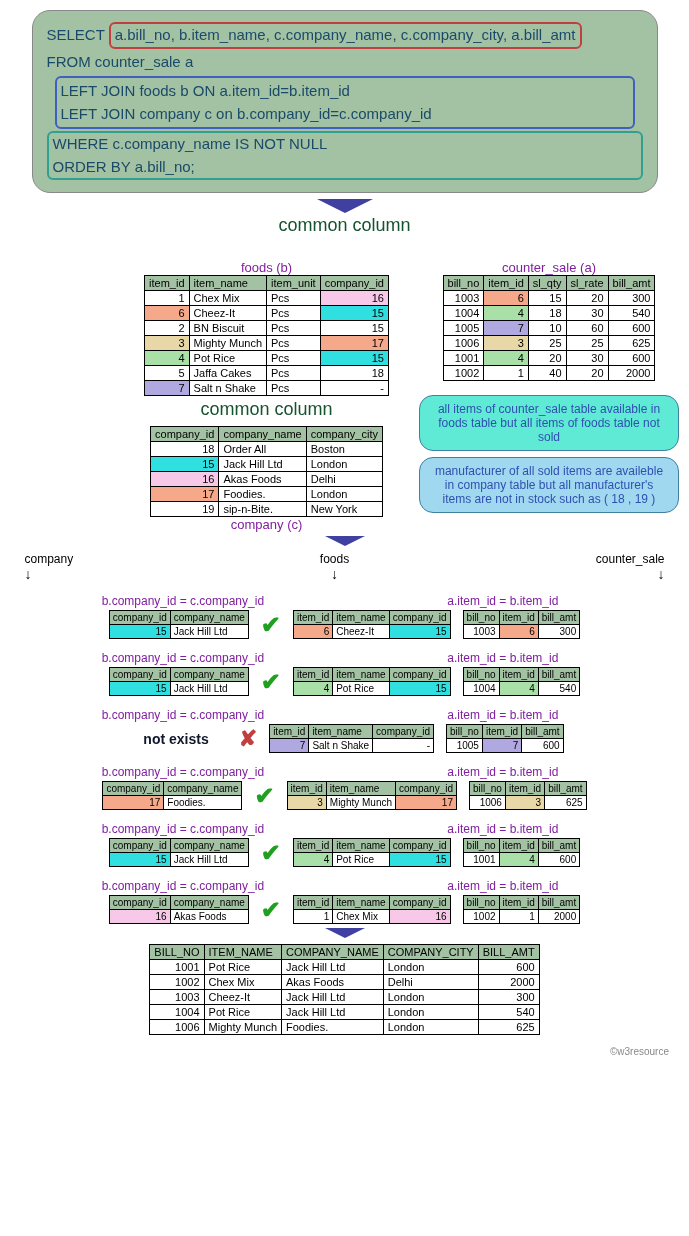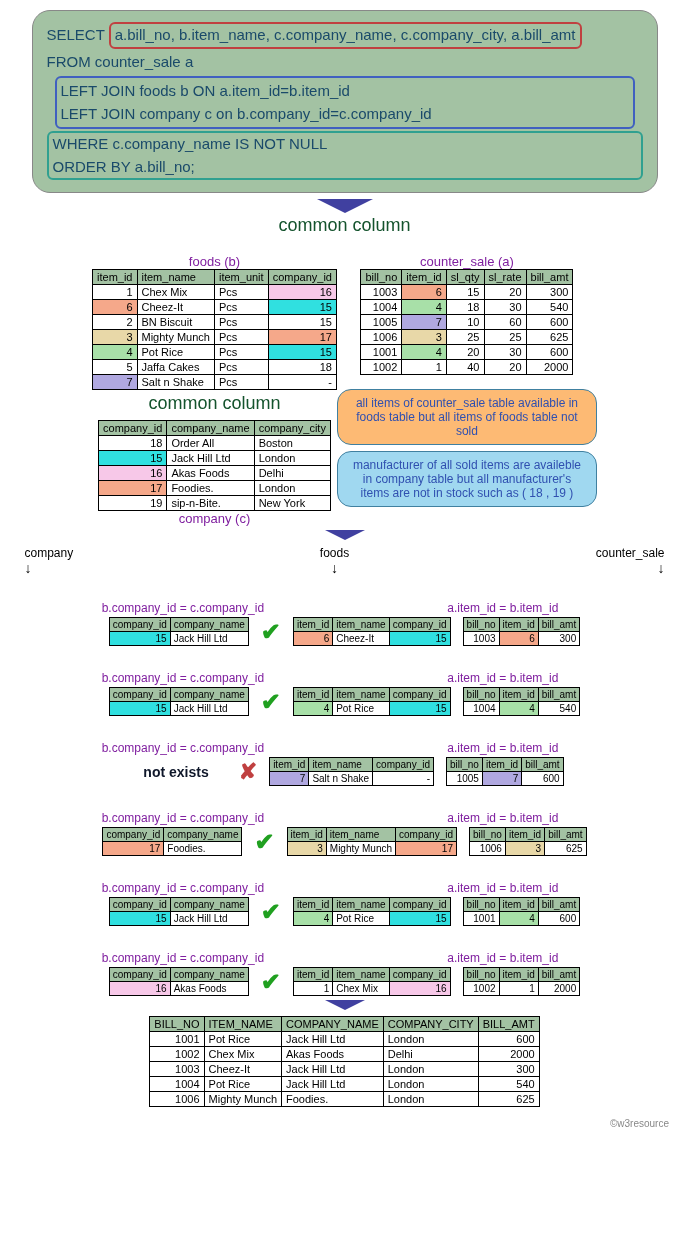--- a/index.html
+++ b/index.html
@@ -16,27 +16,27 @@
 table{border-collapse:collapse;font-size:11px}
 th,td{border:1px solid #000;padding:1px 4px;text-align:left;background:#fff}
 th{background:#a3c2a3;font-weight:normal}
 td.num{text-align:right}
 .c-pink{background:#f7c8e8!important}
 .c-salmon{background:#f5a88a!important}
 .c-tan{background:#e8d8a8!important}
 .c-green{background:#a8e0a8!important}
 .c-cyan{background:#30e0e0!important}
 .c-lav{background:#b0a8e0!important}
-.note-green{background:#fdba74;border:1px solid #4080a0;border-radius:14px;padding:6px 12px;font-size:12px;color:#3050b0;text-align:center;width:260px}
+.note-green{background:#5eead4;border:1px solid #4080a0;border-radius:14px;padding:6px 12px;font-size:12px;color:#3050b0;text-align:center;width:260px}
 .note-blue{background:#a0d8f0;border:1px solid #4080a0;border-radius:14px;padding:6px 12px;font-size:12px;color:#3050b0;text-align:center;width:260px;margin-top:6px}
-.row-top{display:flex;align-items:flex-start;justify-content:center;margin-top:18px}
+.row-top{display:flex;gap:30px;align-items:flex-start;justify-content:flex-end;margin-top:24px}
 .col{display:flex;flex-direction:column;align-items:center}
 .arrow-tiny{font-size:14px;font-weight:bold}
 .join-row{display:flex;align-items:center;justify-content:center;gap:12px;margin:2px 0}
-.join-labels{display:flex;justify-content:space-around;width:640px;font-size:12px;color:#8020a0;margin-top:25px}
+.join-labels{display:flex;justify-content:space-around;width:640px;font-size:12px;color:#8020a0;margin-top:12px}
 .check{color:#20a020;font-size:24px;font-weight:bold}
 .cross{color:#c04040;font-size:22px;font-weight:bold}
 .ne{color:#0f172a;font-size:14px;font-weight:bold;padding:0 18px}
 table.mini th,table.mini td{font-size:10px;padding:1px 3px}
 .final-wrap{display:flex;justify-content:center;margin-top:6px}
 .credit{text-align:right;color:#888;font-size:10px;margin-top:11px;padding-right:10px}
 .flex-headers{display:flex;justify-content:space-between;width:640px;margin:6px auto 0}
 .hdr{font-size:12px;color:#000}
 </style>
 </head>

